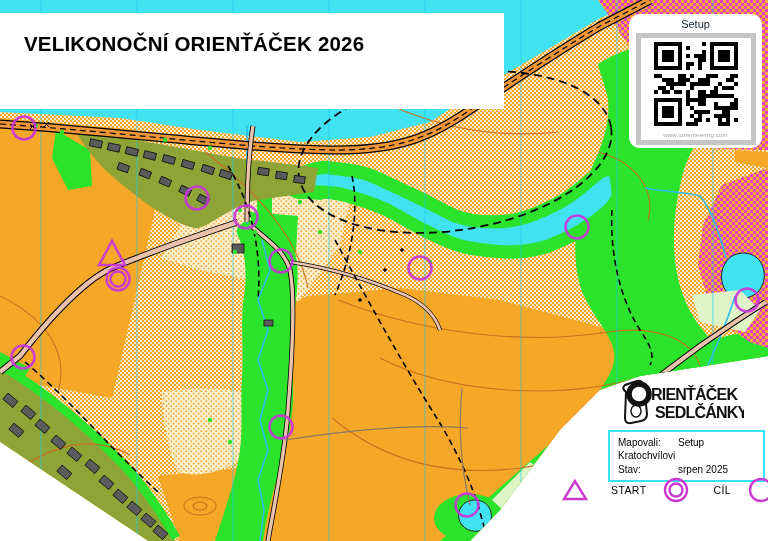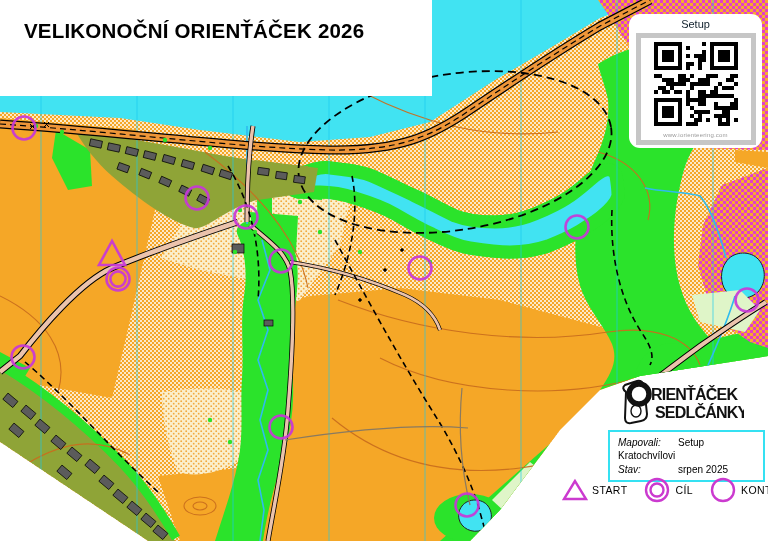--- a/index.html
+++ b/index.html
@@ -1,35 +1,35 @@
 <!DOCTYPE html>
 <html style="--water: #41E3F2; --open_orange: #F5A727; --vegetation_green: #2BE32B; --olive_settlement: #8FA437; --pale_green: #DFF5C8; --out_of_bounds_magenta: #E23FC8; --course_magenta: #C837D8; --contour_brown: #C96E1E; --road_fill: #EBC3AC; --building_gray: #5B5B5B; --credits_border_cyan: #35E1F2;"><head>
 <meta charset="utf-8">
 <style>
   html,body{margin:0;padding:0;background:#fff;}
   body{width:768px;height:541px;position:relative;overflow:hidden;
        font-family:"Liberation Sans",sans-serif;}
   #map-stage{position:absolute;left:0;top:0;width:768px;height:541px;}
   
   .panel{position:absolute;background:#fff;}
-  #title-panel{left:0;top:0;width:432px;height:96px;padding:14px 0 0 24px;box-sizing:border-box;}
+  #title-panel{left:0;top:13px;width:504px;height:96px;padding:14px 0 0 24px;box-sizing:border-box;}
   #title-panel .tl{font-size:20.5px;font-weight:700;color:#000;line-height:33px;
                    letter-spacing:.2px;white-space:nowrap;}
   #qr-panel{left:629px;top:14px;width:133px;height:134px;text-align:center;border-radius:11px;}
   #qr-panel .setup{font-size:11px;color:#10202c;margin-top:4px;font-weight:400;}
   #qr-frame{margin:3px auto 0;width:102px;border:5px solid #c6c6c6;background:#fff;padding:4px 4px 2px;}
   #qr-caption{font-size:6px;color:#9a9a9a;margin-top:2px;letter-spacing:.2px;}
   #logo-panel{left:616px;top:378px;width:128px;height:50px;background:transparent;}
   #credits-panel{left:608px;top:430px;width:139px;border:2px solid var(--credits_border_cyan,#35E1F2);
                  padding:4px 6px 4px 8px;font-size:10px;color:#000;line-height:1.34;}
-  .credit-row .lab{display:inline-block;width:60px;font-style:italic;}
+  .credit-row .lab{display:inline-block;width:60px;}
   #legend-panel{left:562px;top:472px;width:200px;height:36px;background:transparent;
                 display:flex;align-items:center;}
   .legend-item{display:flex;align-items:center;}
-  .legend-item .lg-label{font-size:10.5px;color:#000;letter-spacing:.4px;margin-left:4px;}
+  .legend-item .lg-label{font-size:10.5px;color:#000;letter-spacing:.4px;margin-left:23px;}
   .lg-gap{margin-left:16px;}
   svg text{font-family:"Liberation Sans",sans-serif;}
 </style>
 </head>
 <body>
 
 <svg id="map-stage" viewBox="0 0 768 541" xmlns="http://www.w3.org/2000/svg">
   <defs>
     <clipPath id="mapclip">
       <path d="M0,0 H768 V356 L640,376 L600,390 L560,430 L530,470 L500,510 L470,541 H148 L0,442 Z"></path>

